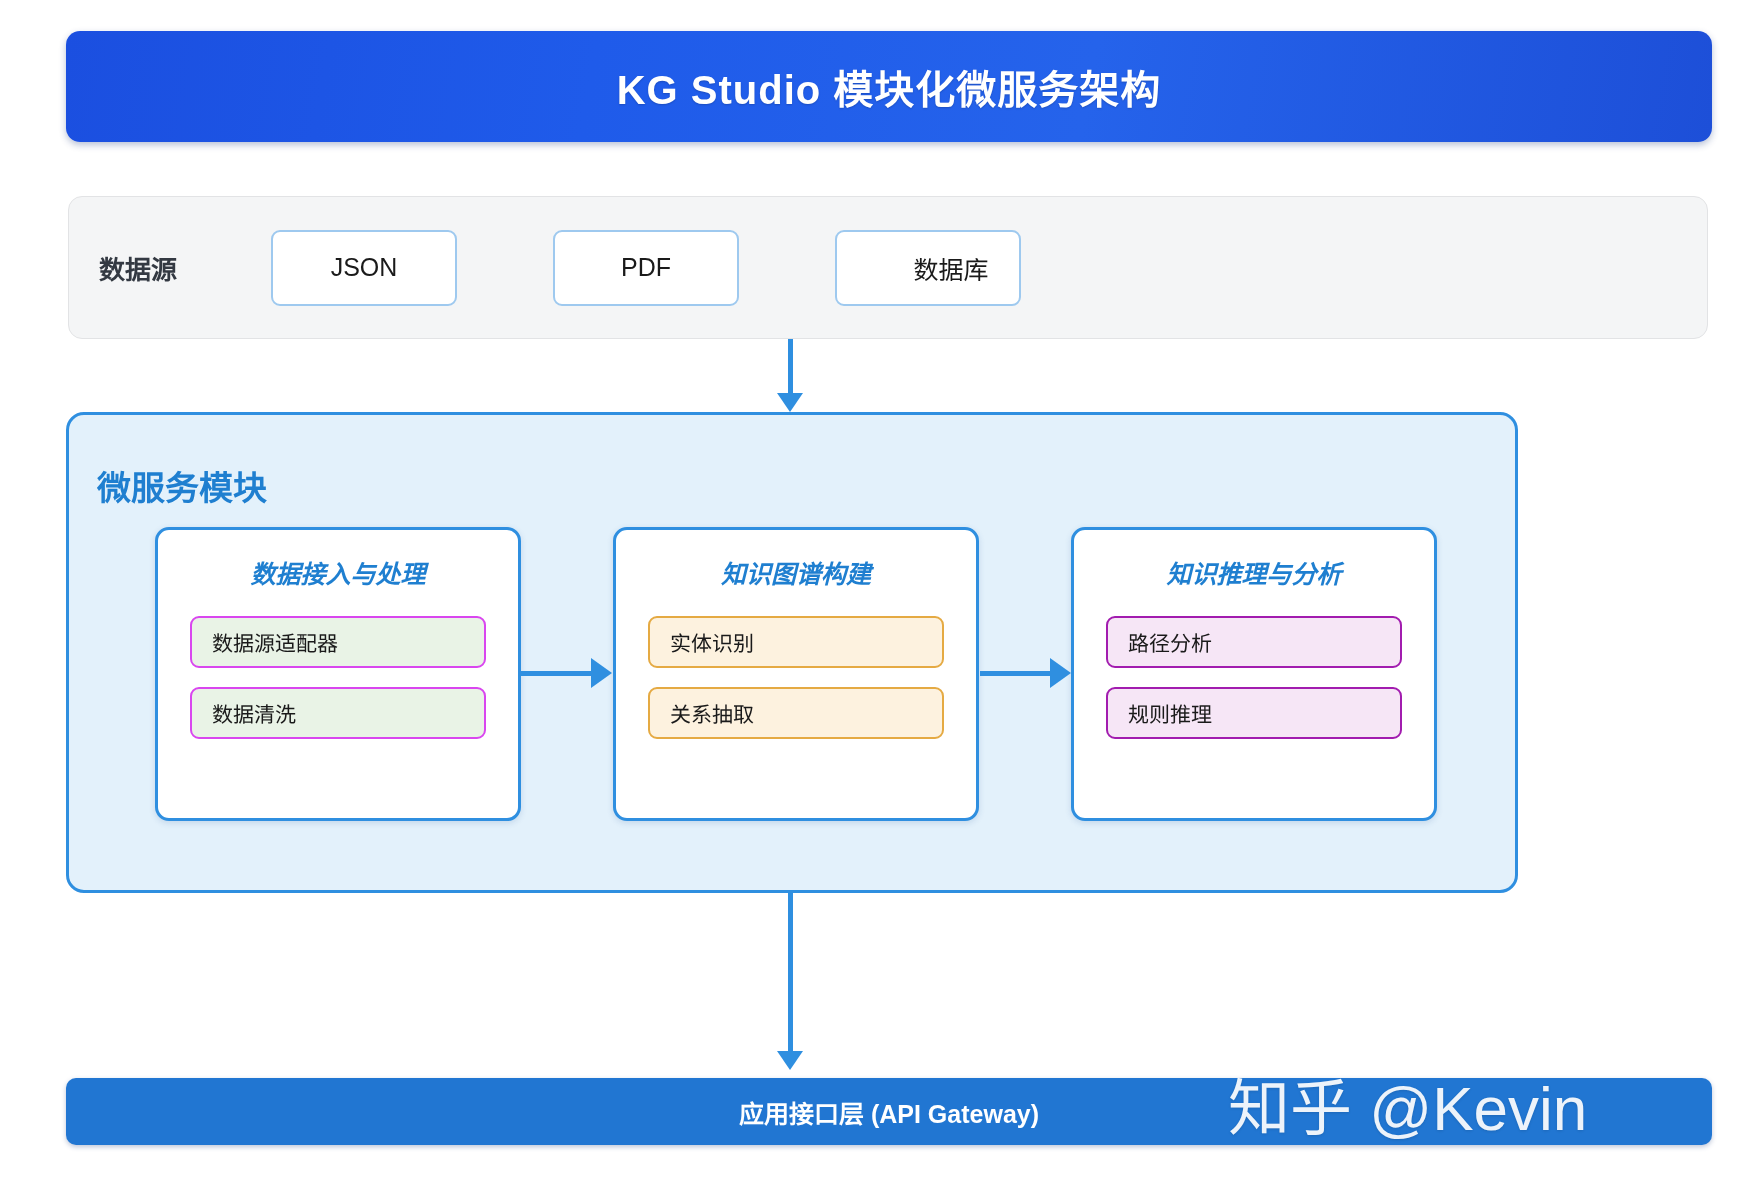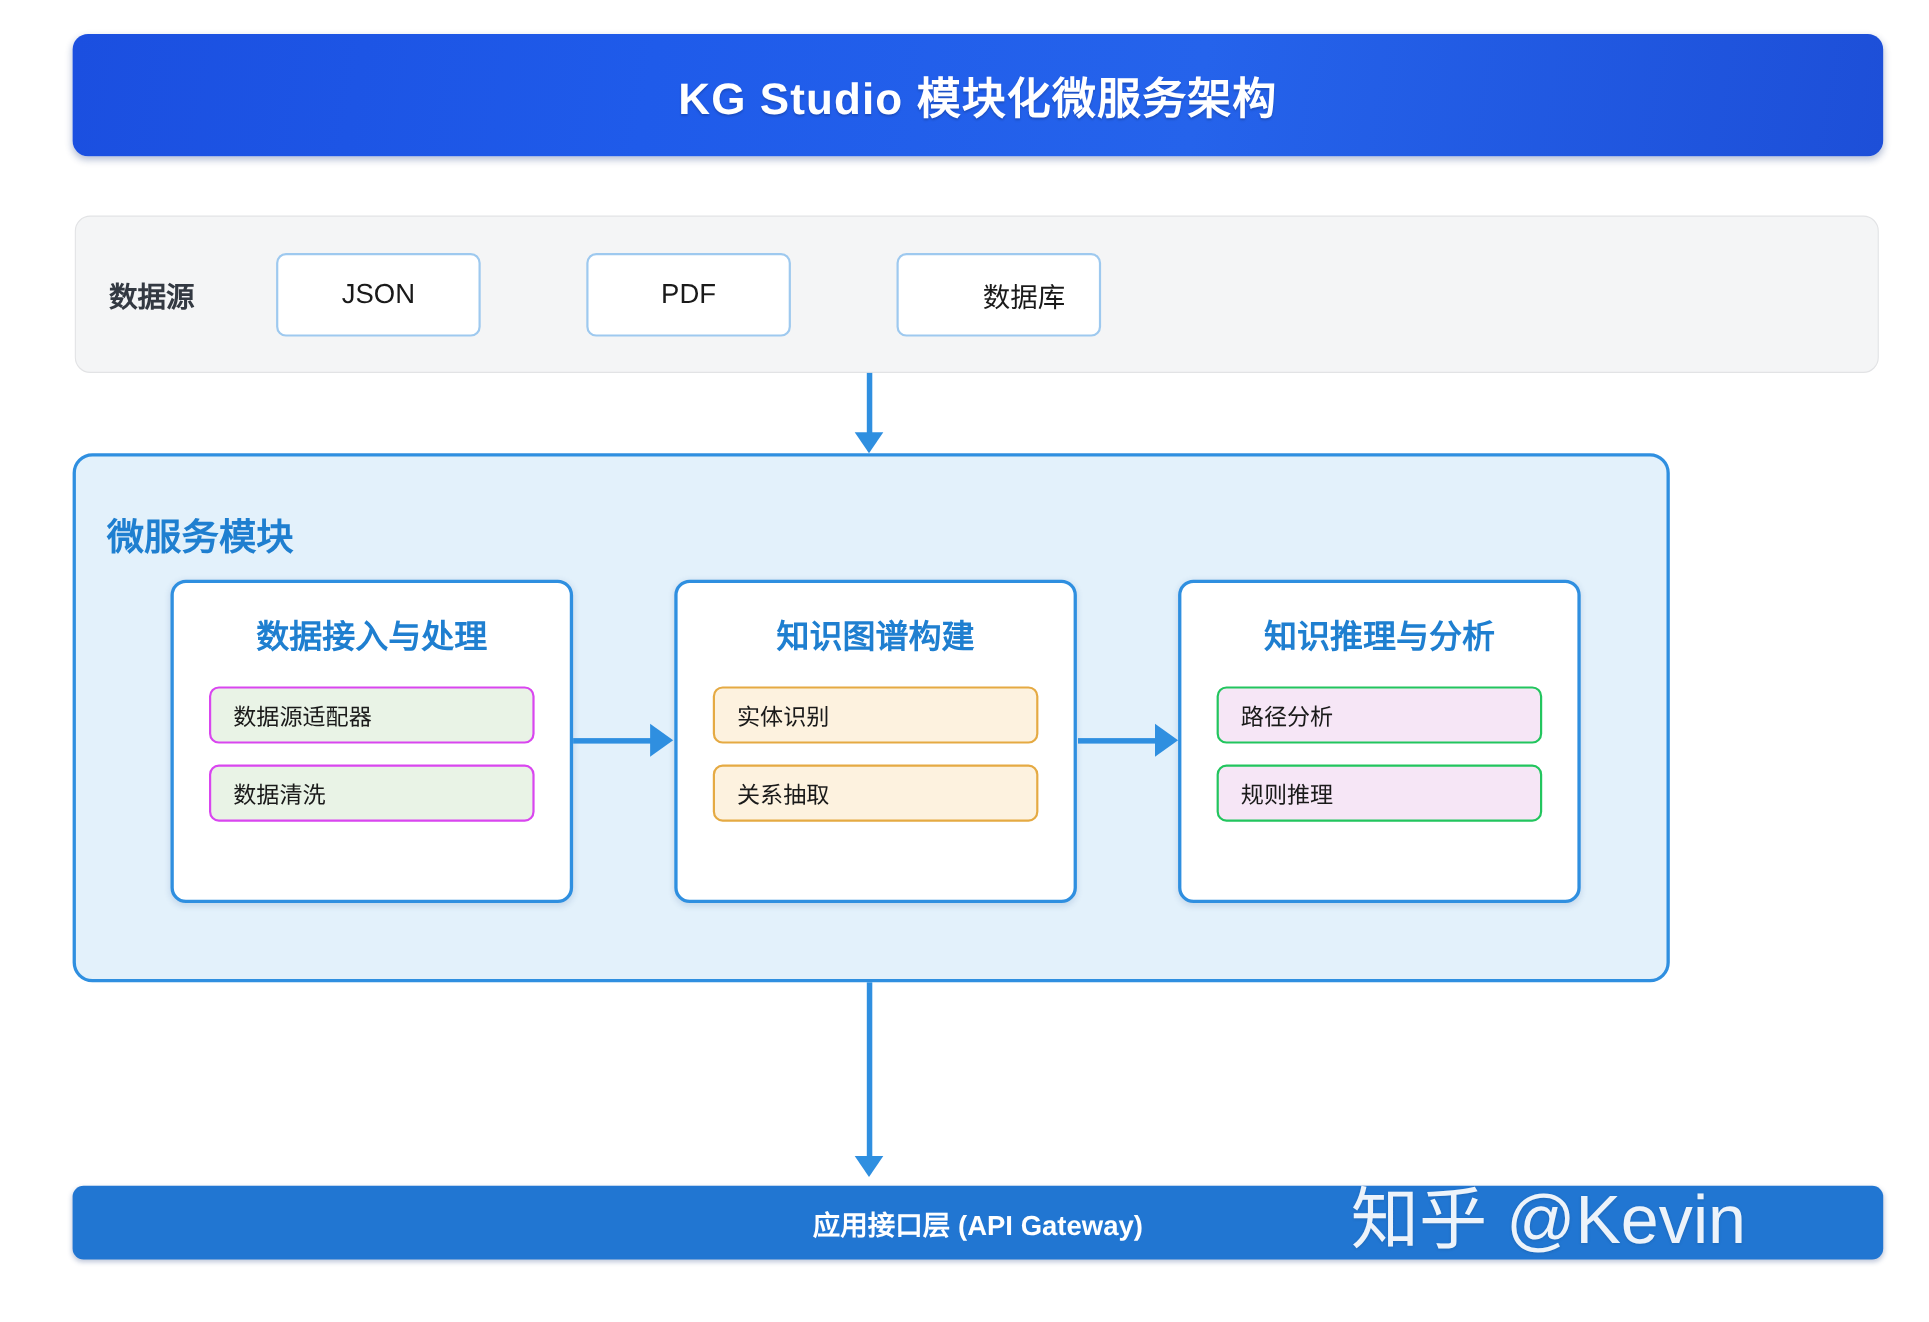--- a/index.html
+++ b/index.html
@@ -50,20 +50,21 @@
     top: 196px;
     width: 1640px;
     height: 143px;
     box-sizing: border-box;
     border: 1px solid #e2e3e5;
     border-radius: 14px;
     background: #f4f5f6;
     display: flex;
     align-items: center;
     padding-left: 30px;
+    gap: 20px;
   }
   .ds-label {
     font-size: 26px;
     font-weight: bold;
     color: #333942;
     width: 152px;
     flex: 0 0 auto;
   }
   .ds-items {
     display: flex;
@@ -135,41 +136,42 @@
     width: 366px;
     height: 294px;
     box-sizing: border-box;
     background: #ffffff;
     border: 3px solid #2f8fe0;
     border-radius: 14px;
     box-shadow: 0 2px 6px rgba(30, 80, 150, 0.16);
     padding: 24px 32px 0 32px;
   }
   .ms-card-title {
-    font-size: 30px;
+    font-size: 25px;
     font-weight: bold;
     color: #1f7fd0;
     text-align: center;
     margin-bottom: 26px;
+    font-style: italic;
   }
   .sub-box {
     height: 52px;
     box-sizing: border-box;
     border-radius: 9px;
     display: flex;
     align-items: center;
     padding-left: 20px;
     font-size: 21px;
     color: #1a1a1a;
     margin-bottom: 19px;
   }
   .sub-green  { background: #e9f3e6; border: 2px solid #d946ef; }
   .sub-amber  { background: #fdf2df; border: 2px solid #e5aa43; }
   .sub-purple { background: #f7e7f7; border: 2px solid #b martin; }
-  .sub-purple { background: #f6e6f6; border: 2px solid #22c55e; }
+  .sub-purple { background: #f6e6f6; border: 2px solid #a21caf; }
 
   
   .h-conn {
     position: absolute;
     height: 5px;
     background: #2f8fe0;
   }
   .h-arrowhead {
     position: absolute;
     width: 0;

